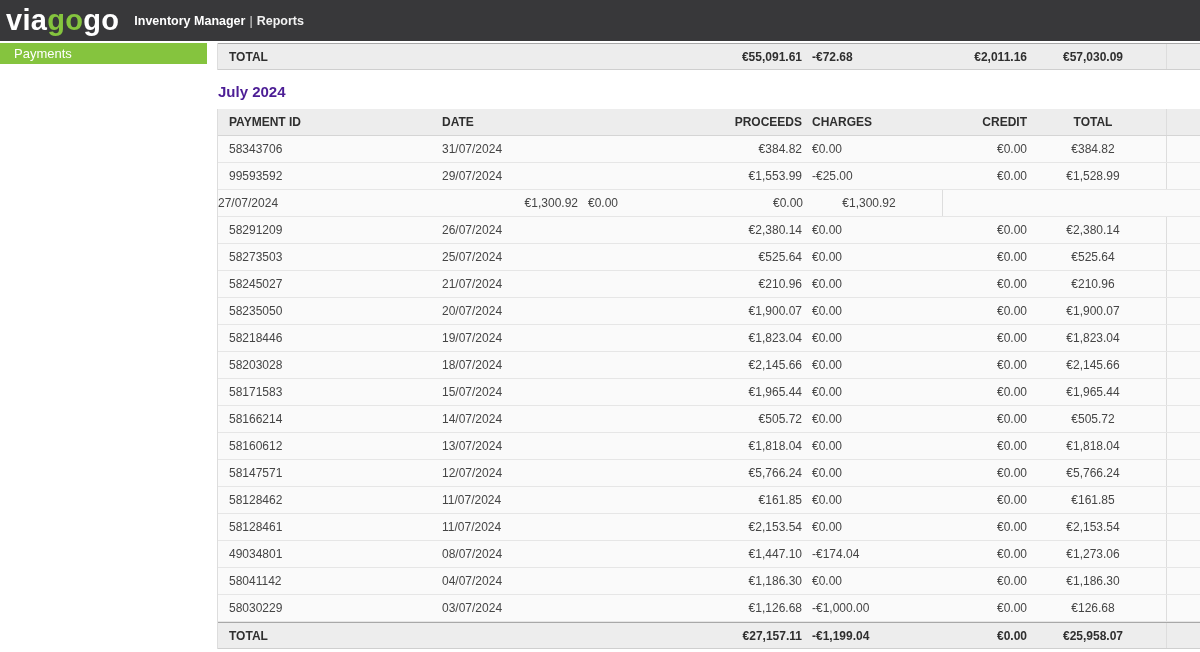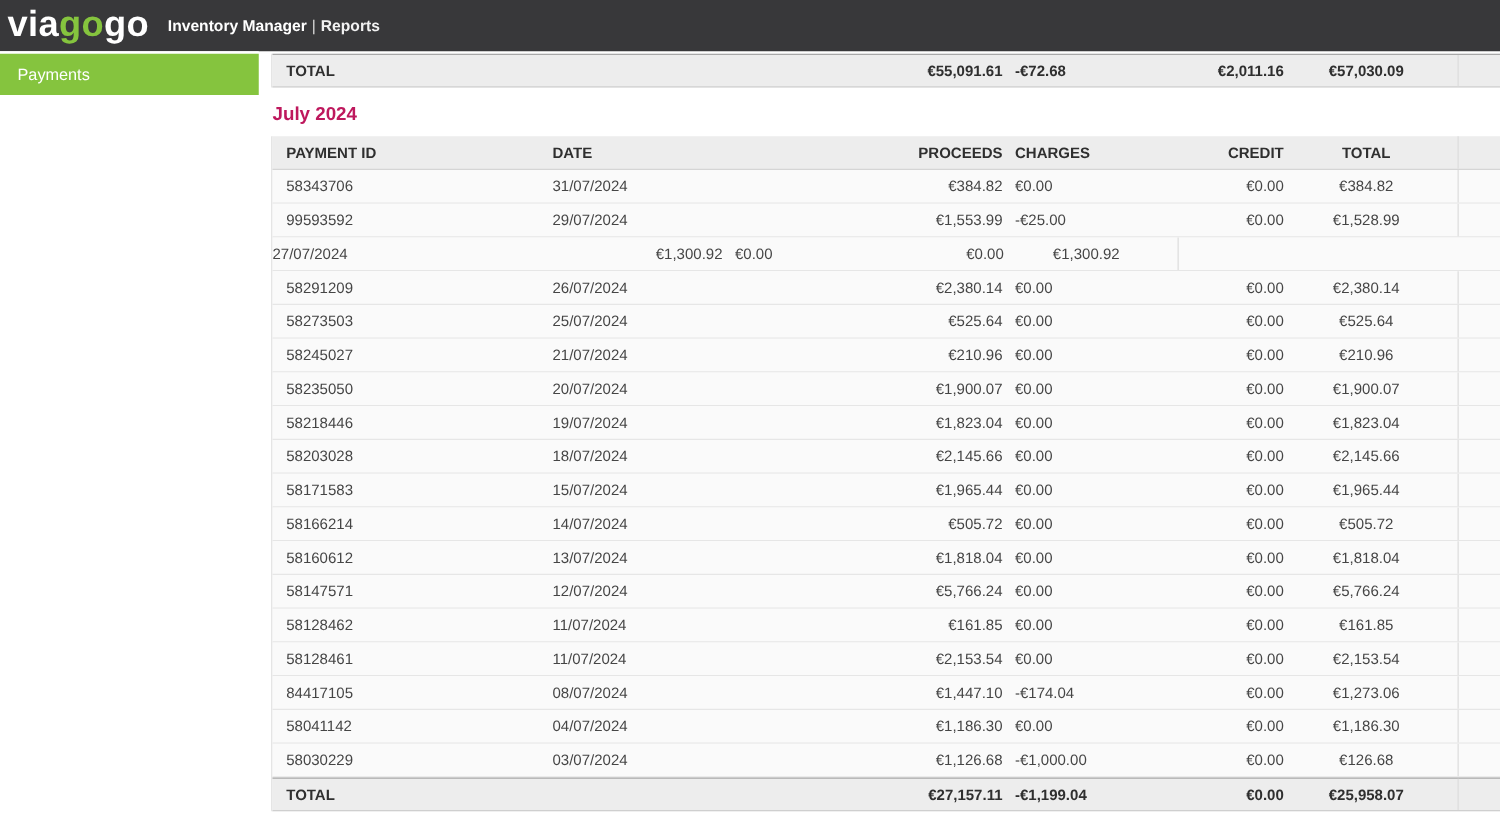--- a/index.html
+++ b/index.html
@@ -35,21 +35,21 @@
   .app-title { margin-left: 15px; font-size: 12.5px; color: #ffffff; }
   .app-title .app-name { font-weight: bold; }
   .app-title .sep { font-weight: normal; color: #dcdcdc; margin: 0 4px; }
   .app-title .page-name { font-weight: bold; color: #f2f2f2; }
   
   .sidebar {
     position: absolute; top: 41px; left: 0; width: 207px; bottom: 0;
     background: #ffffff;
   }
   .sidebar-item {
-    margin-top: 2px; height: 33px;
+    margin-top: 2px; height: 21px;
     background: var(--accent-green);
     color: #ffffff; font-size: 13px;
     display: flex; align-items: center;
     padding-left: 14px; cursor: pointer;
   }
   
   .main {
     position: absolute; top: 41px; left: 217px; right: 0; bottom: 0;
     padding-top: 2px;
   }
@@ -72,21 +72,21 @@
   .grand-total { border-top: 1px solid var(--dark-border); }
   .c1 { width: 224px; padding-left: 11px; }
   .c2 { width: 170px; }
   .c3 { width: 200px; text-align: right; padding-right: 10px; }
   .c4 { width: 116px; text-align: left; padding-right: 10px; }
   .c5 { width: 109px; text-align: right; padding-right: 10px; }
   .c6 { width: 129px; text-align: center; padding-right: 17px; }
   .cfill { flex: 1; align-self: stretch; border-left: 1px solid #dddddd; }
   .section-title {
     margin: 13px 0 9px 1px;
-    font-size: 15px; font-weight: bold; color: #be185d;
+    font-size: 15px; font-weight: bold; color: #4c1d95;
   }
   .table-wrap { border-left: 1px solid #dddddd; width: 1010px; }
   .grand-wrap { border-left: 1px solid #dddddd; width: 1010px; }
 </style>
 </head>
 <body>
 
 <header class="topbar">
   <div class="logo"><span>via</span><span class="green">go</span><span>go</span></div>
   <div class="app-title">
@@ -258,21 +258,21 @@
         <div class="trow">
         <div class="c1">58128461</div>
         <div class="c2">11/07/2024</div>
         <div class="c3">€2,153.54</div>
         <div class="c4">€0.00</div>
         <div class="c5">€0.00</div>
         <div class="c6">€2,153.54</div>
         <div class="cfill"></div>
       </div>
         <div class="trow">
-        <div class="c1">84417105</div>
+        <div class="c1">49034801</div>
         <div class="c2">08/07/2024</div>
         <div class="c3">€1,447.10</div>
         <div class="c4">-€174.04</div>
         <div class="c5">€0.00</div>
         <div class="c6">€1,273.06</div>
         <div class="cfill"></div>
       </div>
         <div class="trow">
         <div class="c1">58041142</div>
         <div class="c2">04/07/2024</div>

